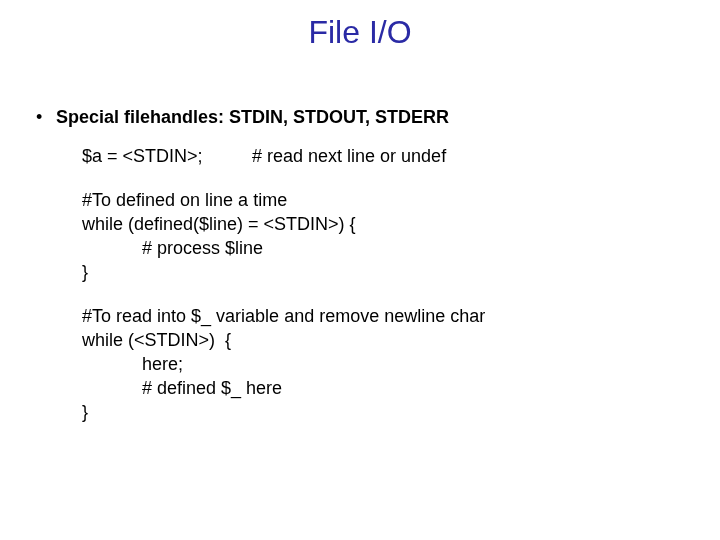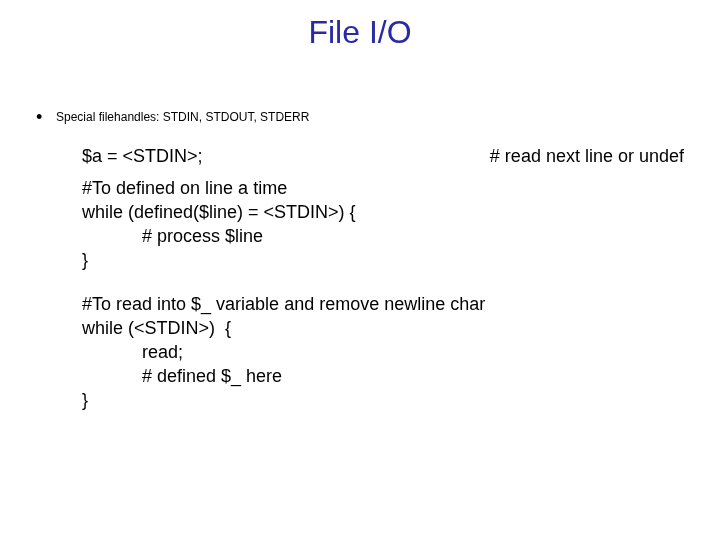--- a/index.html
+++ b/index.html
@@ -38,48 +38,47 @@
   }
   .bullet-dot {
     font-size: 18px;
     line-height: 22px;
     width: 20px;
     flex: 0 0 20px;
     text-align: left;
     color: #000;
   }
   .bullet-text {
-    font-size: 12px;
+    font-size: 18px;
     line-height: 22px;
-    font-weight: normal;
+    font-weight: bold;
   }
   .code-block {
     margin-left: 46px;
     font-size: 18px;
     line-height: 24px;
     font-family: Arial, Helvetica, sans-serif;
     white-space: pre;
     margin-bottom: 20px;
   }
   .two-col {
     margin-left: 46px;
     font-size: 18px;
     line-height: 24px;
-    margin-bottom: 8px;
+    margin-bottom: 20px;
   }
   .two-col .row {
     display: flex;
   }
   .two-col .left {
     width: 170px;
     flex: 0 0 170px;
   }
   .two-col .right {
     flex: 1 1 auto;
-    text-align: right;
   }
   .indent {
     margin-left: 60px;
   }
 </style>
 </head>
 <body>
 
 <div class="slide">
 
@@ -99,19 +98,19 @@
       </div>
     </div>
 
     <div class="code-block"><span>#To defined on line a time</span>
 <span>while (defined($line) = &lt;STDIN&gt;) {</span>
 <span class="indent"># process $line</span>
 <span>}</span></div>
 
     <div class="code-block"><span>#To read into $_ variable and remove newline char</span>
 <span>while (&lt;STDIN&gt;)  {</span>
-<span class="indent">read;</span>
+<span class="indent">here;</span>
 <span class="indent"># defined $_ here</span>
 <span>}</span></div>
 
   </div>
 
 </div>
 
 </body></html>

